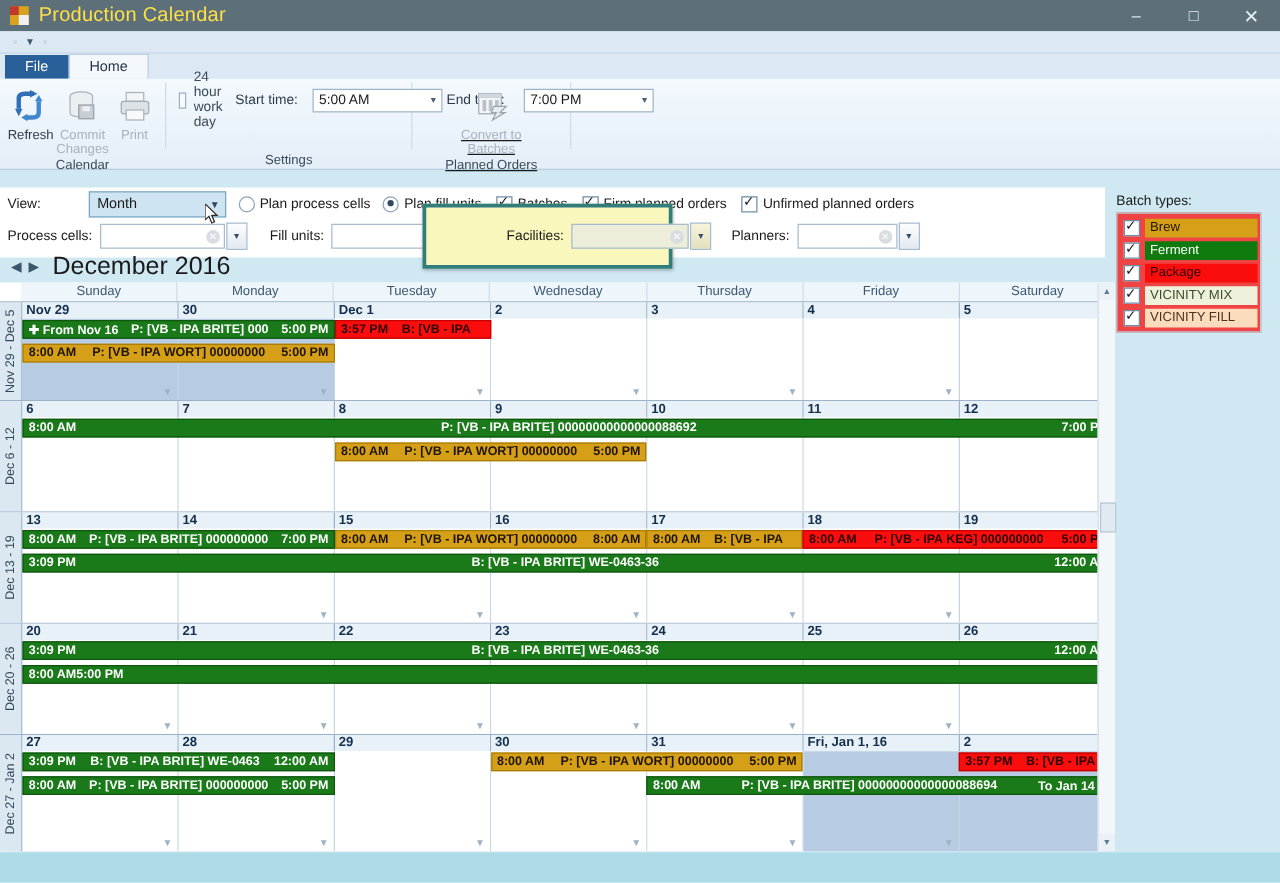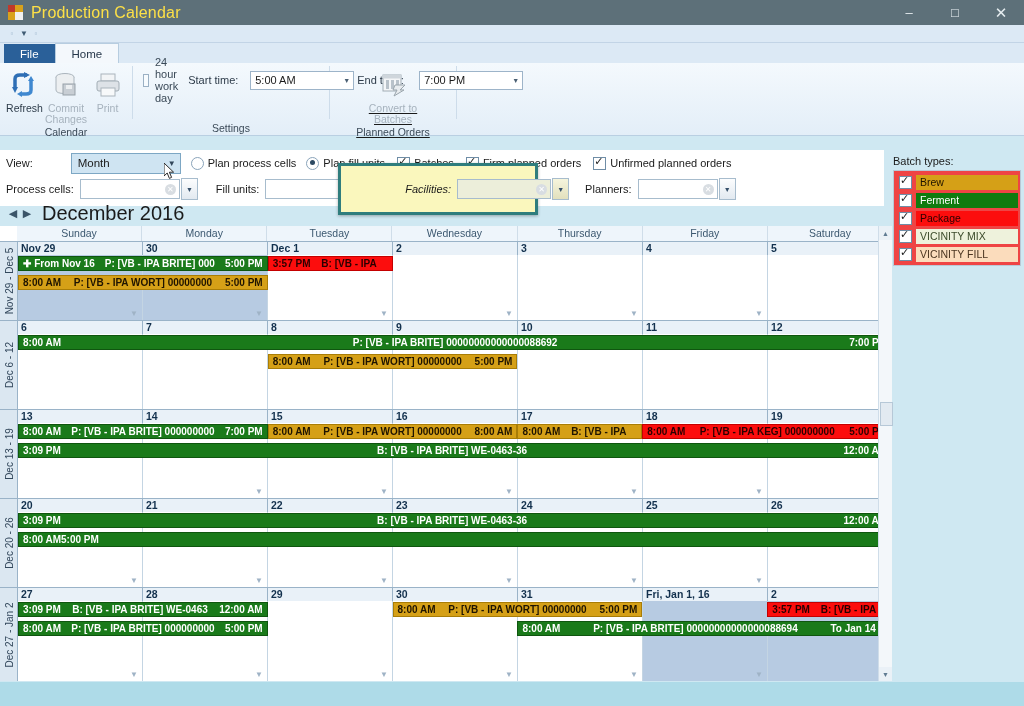--- a/index.html
+++ b/index.html
@@ -75,21 +75,21 @@
   .pick .clr{margin-left:auto;margin-right:3px;width:11px;height:11px;border-radius:50%;
       background:#d8dde2;color:#fff;font-size:8px;text-align:center;line-height:11px;}
   .pickbtn{width:15px;height:20px;background:linear-gradient(#fcfdfe,#e2e9f0);
       border:1px solid #a7bccd;margin-left:1px;font-size:7px;color:#36506a;
       display:flex;align-items:center;justify-content:center;}
   .highlight{position:absolute;left:338px;top:163px;width:194px;height:46px;
       background:#faf7bd;border:3px solid #2f7d7d;box-shadow:0 1px 3px rgba(0,0,0,.3);}
   .cursor{position:absolute;left:164px;top:163px;width:12px;height:18px;}
 
   
-  .btpanel{position:absolute;left:893px;top:155px;width:128px;}
+  .btpanel{position:absolute;left:893px;top:155px;width:116px;}
   .btpanel .bt-title{font-size:11px;color:#1a1a1a;margin-bottom:3px;}
   .btlist{border:1px solid #b9c9d6;background:#ef4444;padding:3px 2px;}
   .btrow{display:flex;align-items:center;height:16px;margin-bottom:2px;}
   .btrow .cbx2{width:11px;height:11px;border:1px solid #6f8da6;background:#fff;margin:0 4px 0 3px;
       position:relative;flex:0 0 auto;}
   .btrow .cbx2::after{content:"✓";position:absolute;left:0px;top:-3px;font-size:11px;color:#1a1a1a;}
   .btswatch{flex:1;height:15px;display:flex;align-items:center;padding-left:4px;font-size:10.5px;}
 
   
   .navrow{position:absolute;left:0;top:200px;height:26px;display:flex;align-items:center;padding-left:6px;}
@@ -301,21 +301,21 @@
 
       <span class="flabel" style="margin-left:18px;">Fill units:</span>
       <div class="pickwrap">
         <div class="pick" style="width:98px;">
           <span></span>
           <span class="clr">✕</span>
         </div>
         <div class="pickbtn">▼</div>
       </div>
 
-      <span class="flabel" style="margin-left:22px;position:relative;z-index:6;font-style:italic;">Facilities:</span>
+      <span class="flabel" style="margin-left:22px;position:relative;z-index:6;">Facilities:</span>
       <div class="pickwrap" style="position:relative;z-index:6;">
         <div class="pick" style="width:92px;background:#eceeda;">
           <span></span>
           <span class="clr">✕</span>
         </div>
         <div class="pickbtn" style="background:linear-gradient(#f6f5dd,#e2e0bd);">▼</div>
       </div>
 
       <span class="flabel" style="margin-left:16px;">Planners:</span>
       <div class="pickwrap">

